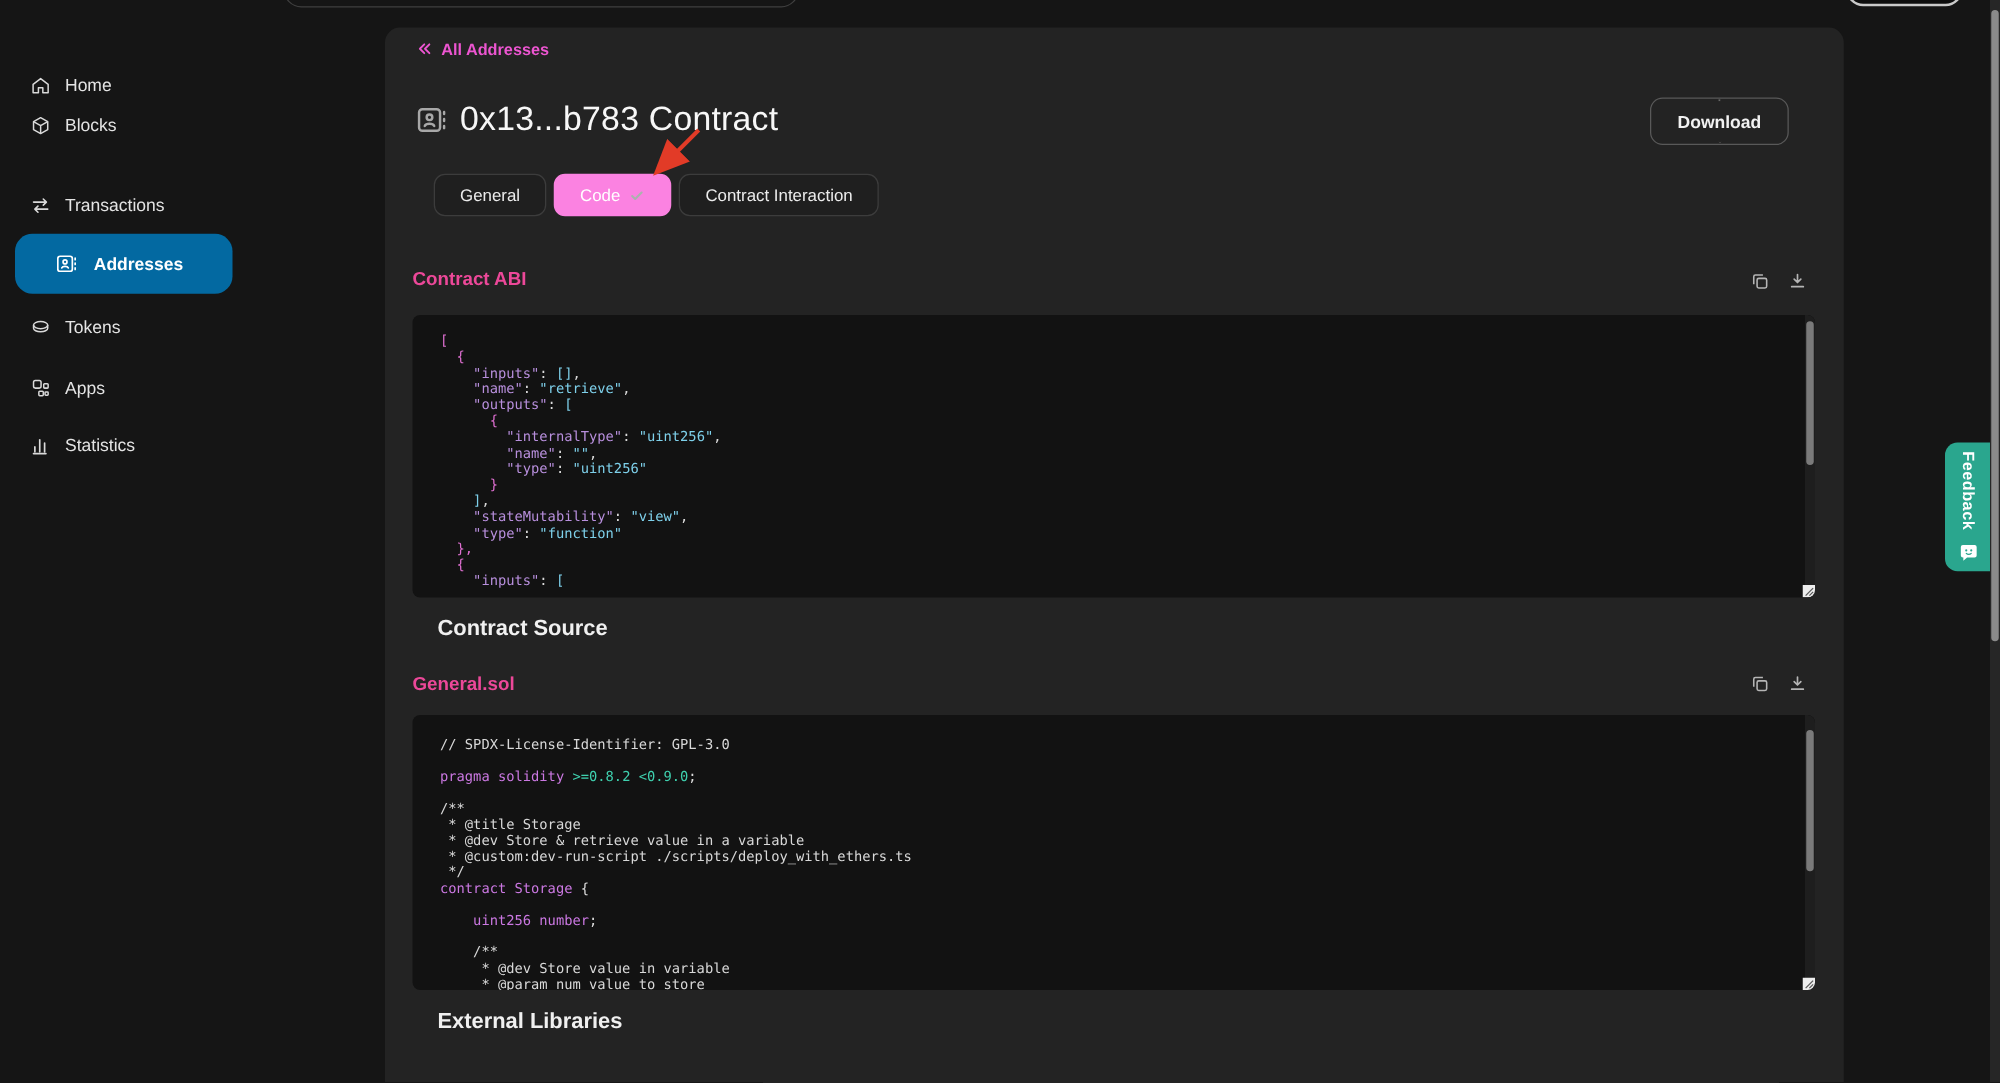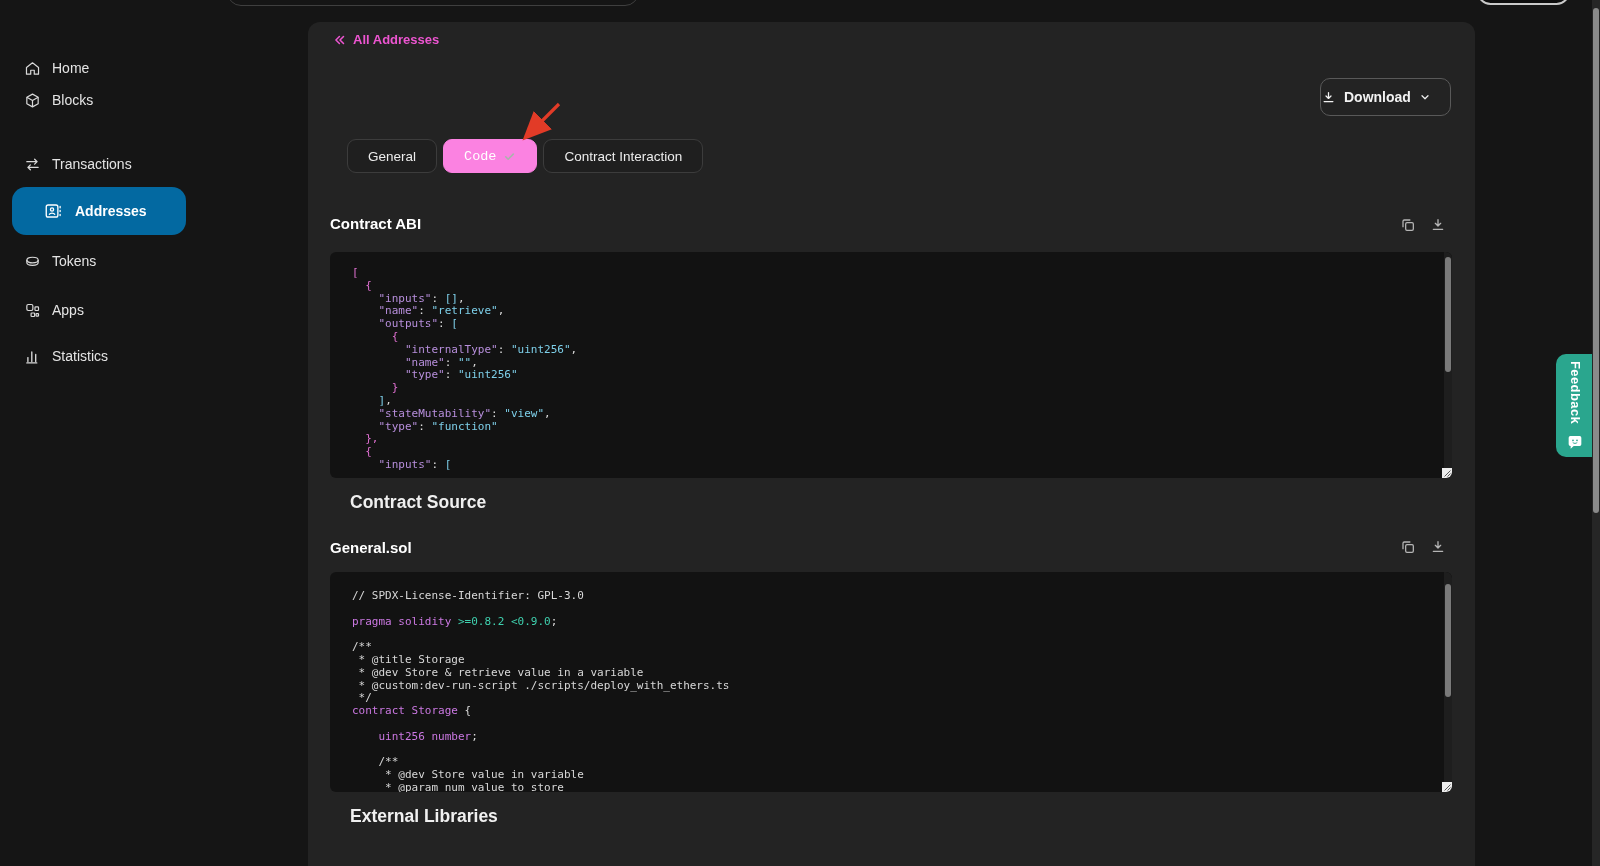--- a/index.html
+++ b/index.html
@@ -19,40 +19,40 @@
     color:#e4e4e4; font-size:14px; font-weight:500; cursor:pointer; height:24px;justify-content:space-between; }
   .side-item svg { flex:0 0 auto; }
   .side-pill { position:absolute; left:12px; top:187px; width:174px; height:48px;
     background:#0369a1; border-radius:14px; display:flex; align-items:center; gap:13px;
     padding-left:32px; color:#ffffff; font-size:14px; font-weight:600; cursor:pointer; }
 
   
   .panel { position:absolute; left:308px; top:22px; width:1167px; height:844px;
     background:#232323; border-radius:12px 12px 0 0; }
 
-  .back-link { position:absolute; left:333px; top:32px; display:flex; align-items:flex-end; gap:6px;
+  .back-link { position:absolute; left:333px; top:32px; display:flex; align-items:flex-start; gap:6px;
     color:#ed55d1; font-size:13px; font-weight:700; cursor:pointer; }
 
   .title-row { position:absolute; left:332px; top:80px; display:flex; align-items:center; gap:10px; }
   .page-title { color:#f7f7f7; font-size:27px; font-weight:500; letter-spacing:.2px; }
 
-  .download-btn { position:absolute; left:1320px; top:78px; width:131px; height:38px;
+  .download-btn { position:absolute; left:1320px; top:78px; width:111px; height:38px;
     border:1px solid #595959; border-radius:10px; background:transparent;
     display:flex; align-items:center; justify-content:flex-start; gap:8px;
-    color:#f2f2f2; font-size:14px; font-weight:600; cursor:pointer; }
+    color:#f2f2f2; font-size:14px; font-weight:600; cursor:pointer;flex-direction:column; }
 
   .tabs { position:absolute; left:331px; top:139px; display:flex; gap:6px;padding-left:16px; }
   .tab { height:34px; border:1px solid #3c3c3c; border-radius:9px; background:#1f1f1f;
     display:flex; align-items:center; justify-content:center; gap:7px; padding:0 20px;
     color:#ececec; font-size:13.5px; font-weight:500; cursor:pointer; white-space:nowrap; }
-  .tab.selected { background:#fb82e1; border-color:#fb82e1; color:#ffffff;font-family:Liberation Mono, monospace; }
+  .tab.selected { background:#fb82e1; border-color:#fb82e1; color:#ffffff; }
 
   .annot-arrow { position:absolute; left:512px; top:96px; pointer-events:none; }
 
-  .section-title { position:absolute; left:330px; color:#ffffff; font-size:15px; font-weight:700; }
+  .section-title { position:absolute; left:330px; color:#ec4899; font-size:15px; font-weight:700; }
   .big-heading { position:absolute; left:330px; color:#f0f0f0; font-size:17.5px; font-weight:700;margin-left:20px; }
   .icon-btn { position:absolute; width:16px; height:16px; cursor:pointer; color:#b5b5b5; }
 
   .code-block { position:absolute; left:330px; width:1122px; background:#121212;
     border-radius:6px; overflow:hidden;
     font-family:"DejaVu Sans Mono", monospace; font-size:11px; line-height:12.8px; }
   .code-inner { padding:15px 30px 0 22px; white-space:pre; }
   .code-line { white-space:pre; }
   .tok-w { color:#dcdcdc; } .tok-k { color:#b88fdd; } .tok-v { color:#7ed0ea; }
   .tok-b { color:#de6fd0; } .tok-c { color:#d8d8d8; } .tok-kw { color:#cb78e2; }
@@ -143,20 +143,29 @@
   <main class="panel"></main>
 
   <div class="back-link">
     <svg width="14" height="14" viewBox="0 0 24 24" fill="none" stroke="#ed55d1" stroke-width="2.6" stroke-linecap="round" stroke-linejoin="round">
         <path d="M11 6 L5 12 L11 18"></path>
         <path d="M18 6 L12 12 L18 18"></path>
       </svg>
     <span>All Addresses</span>
   </div>
 
+  <div class="title-row">
+    <svg width="26" height="26" viewBox="0 0 24 24" fill="none" stroke="#a8a8a8" stroke-width="1.8" stroke-linecap="round" stroke-linejoin="round">
+        <rect x="3" y="4" width="15.5" height="16" rx="2.5"></rect>
+        <circle cx="10.7" cy="10" r="2.1"></circle>
+        <path d="M7.2 16.4 c1 -2.1 6 -2.1 7 0"></path>
+        <path d="M21.5 6 v1.6 M21.5 11.2 v1.6 M21.5 16.4 v1.6"></path>
+      </svg>
+    <h1 class="page-title">0x13...b783 Contract</h1>
+  </div>
 
   <button class="download-btn">
     <svg width="15" height="15" viewBox="0 0 24 24" fill="none" stroke="#f2f2f2" stroke-width="2" stroke-linecap="round" stroke-linejoin="round">
         <path d="M12 4 v9 M8 9.5 l4 4 4 -4 M5 18.5 h14"></path>
       </svg>
     <span>Download</span>
     <svg width="12" height="12" viewBox="0 0 24 24" fill="none" stroke="#f2f2f2" stroke-width="2.4" stroke-linecap="round" stroke-linejoin="round">
         <path d="M6 9.5 l6 6 6 -6"></path>
       </svg>
   </button>

